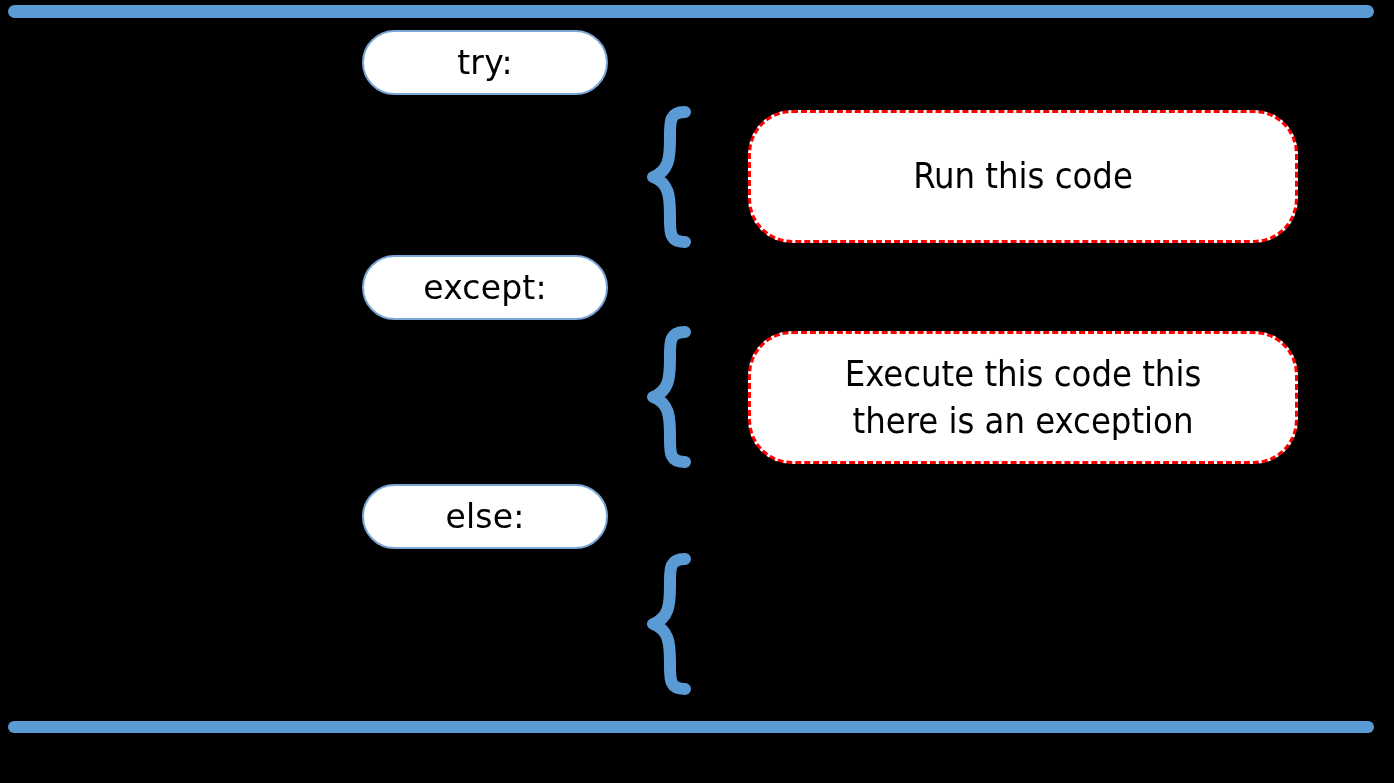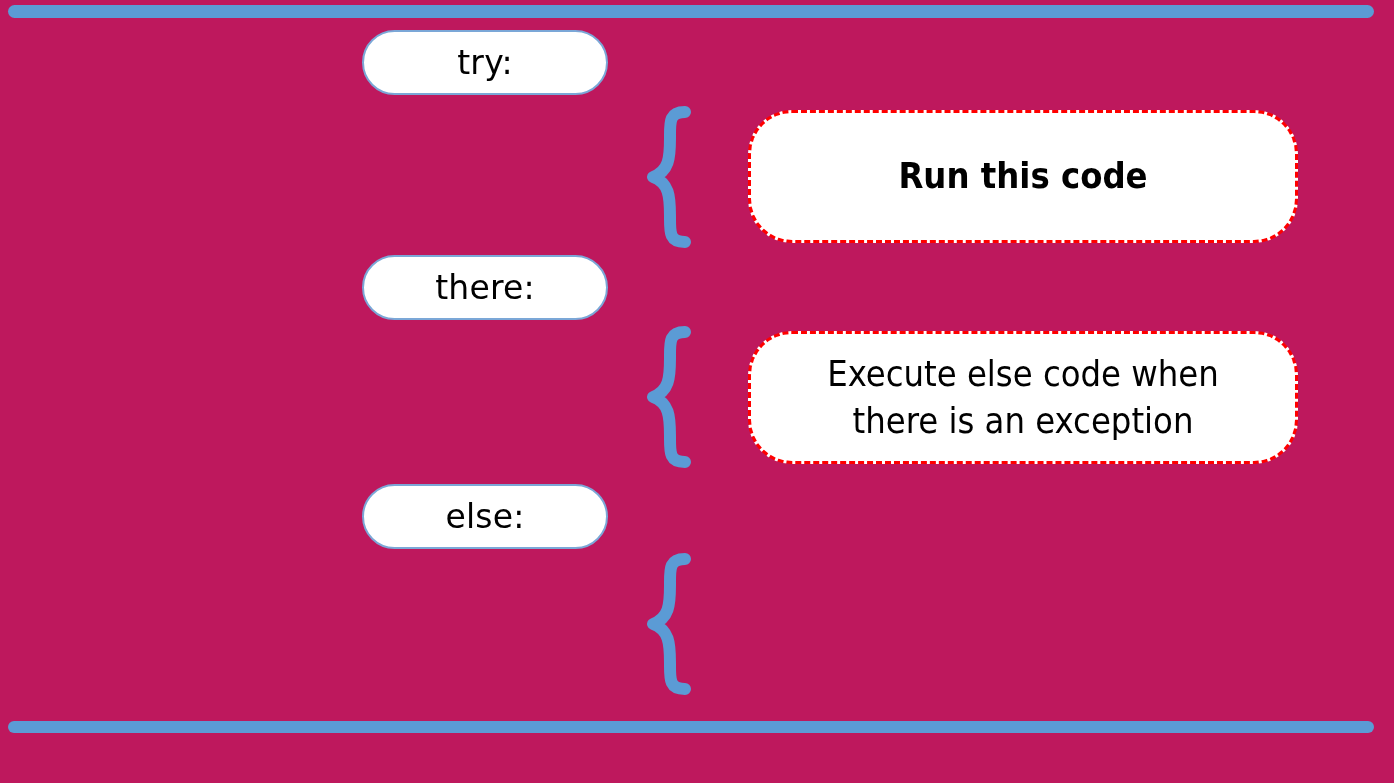--- a/index.html
+++ b/index.html
@@ -10,21 +10,21 @@
   }
   body {
     font-family: "Liberation Sans", sans-serif;
     -webkit-font-smoothing: antialiased;
   }
 
   #canvas {
     position: relative;
     width: 1394px;
     height: 783px;
-    background: #be185d;
+    background: #000000;
     overflow: hidden;
   }
 
   
   .rule {
     position: absolute;
     left: 8px;
     width: 1366px;
     height: 13px;
     background: #5B9BD5;
@@ -80,21 +80,21 @@
     box-sizing: border-box;
     border: 3px dashed #FF0000;
     border-radius: 44px;
     background: #ffffff;
     display: flex;
     align-items: center;
     justify-content: center;
     text-align: center;
     padding: 0 28px;
   }
-  .dashbox.d1 { top: 110px; height: 133px; font-weight: bold; }
+  .dashbox.d1 { top: 110px; height: 133px; }
   .dashbox.d2 { top: 331px; height: 133px; }
   .dashbox.d3 { top: 556px; height: 134px; }
 
   .dash-text {
     font-family: "DejaVu Sans Condensed", "Liberation Sans", sans-serif;
     font-size: 36px;
     line-height: 1.28;
     color: #000000;
     white-space: pre-line;
   }
@@ -114,31 +114,31 @@
     <svg viewBox="0 0 48 142" xmlns="http://www.w3.org/2000/svg" aria-hidden="true">
       <path d="M40 6 C24 6 25 16 25 32 C25 52 24 65 8 71 C24 77 25 90 25 110 C25 126 24 136 40 136" fill="none" stroke="#5B9BD5" stroke-width="12" stroke-linecap="round" stroke-linejoin="round"></path>
     </svg>
   </div>
 
   <div class="dashbox d1">
     <span class="dash-text">Run this code</span>
   </div>
 
   <div class="pill p2">
-    <span class="pill-label">there:</span>
+    <span class="pill-label">except:</span>
   </div>
 
   <div class="brace b2">
     <svg viewBox="0 0 48 142" xmlns="http://www.w3.org/2000/svg" aria-hidden="true">
       <path d="M40 6 C24 6 25 16 25 32 C25 52 24 65 8 71 C24 77 25 90 25 110 C25 126 24 136 40 136" fill="none" stroke="#5B9BD5" stroke-width="12" stroke-linecap="round" stroke-linejoin="round"></path>
     </svg>
   </div>
 
   <div class="dashbox d2">
-    <span class="dash-text">Execute else code when
+    <span class="dash-text">Execute this code this
 there is an exception</span>
   </div>
 
   <div class="pill p3">
     <span class="pill-label">else:</span>
   </div>
 
   <div class="brace b3">
     <svg viewBox="0 0 48 142" xmlns="http://www.w3.org/2000/svg" aria-hidden="true">
       <path d="M40 6 C24 6 25 16 25 32 C25 52 24 65 8 71 C24 77 25 90 25 110 C25 126 24 136 40 136" fill="none" stroke="#5B9BD5" stroke-width="12" stroke-linecap="round" stroke-linejoin="round"></path>

